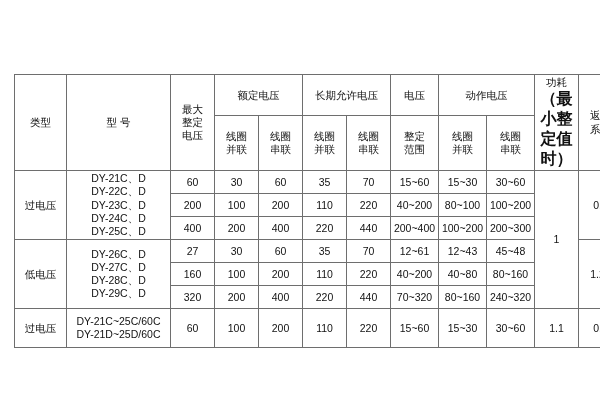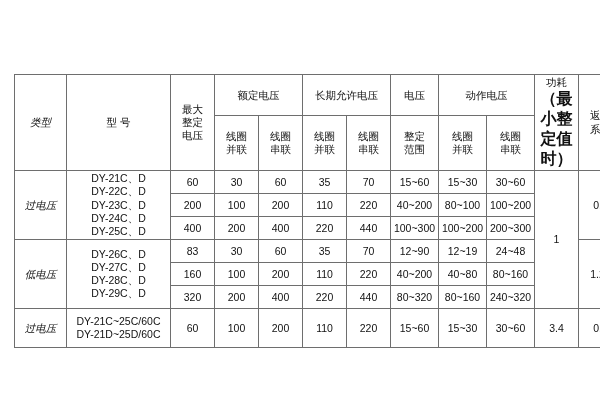--- a/index.html
+++ b/index.html
@@ -37,21 +37,20 @@
     color: #111;
   }
   .hdr {
     font-size: 11px;
   }
   .hdr-tall {
     height: 22px;
   }
   .type-cell {
     font-size: 11.5px;
-    font-style: italic;
   }
   .model-cell {
     text-align: left;
     padding-left: 8px;
     font-size: 10.5px;
     line-height: 1.35;
     white-space: pre-line;
   }
   .num {
     font-size: 11px;
@@ -148,72 +147,72 @@
         <td class="num">40~200</td>
         <td class="num">80~100</td>
         <td class="num">100~200</td>
       </tr>
       <tr>
         <td class="num" style="height:20px">400</td>
         <td class="num">200</td>
         <td class="num">400</td>
         <td class="num">220</td>
         <td class="num">440</td>
-        <td class="num small">100~300</td>
+        <td class="num small">200~400</td>
         <td class="num small">100~200</td>
         <td class="num small">200~300</td>
       </tr>
 
       <tr>
         <td rowspan="3" class="type-cell">低电压</td>
         <td rowspan="3" class="model-cell">DY-26C、D
 DY-27C、D
 DY-28C、D
 DY-29C、D</td>
-        <td class="num" style="height:20px">83</td>
+        <td class="num" style="height:20px">27</td>
         <td class="num">30</td>
         <td class="num">60</td>
         <td class="num">35</td>
         <td class="num">70</td>
-        <td class="num">12~90</td>
-        <td class="num">12~19</td>
-        <td class="num">24~48</td>
+        <td class="num">12~61</td>
+        <td class="num">12~43</td>
+        <td class="num">45~48</td>
         <td rowspan="3" class="num">1.25</td>
       </tr>
       <tr>
         <td class="num" style="height:20px">160</td>
         <td class="num">100</td>
         <td class="num">200</td>
         <td class="num">110</td>
         <td class="num">220</td>
         <td class="num">40~200</td>
         <td class="num">40~80</td>
         <td class="num">80~160</td>
       </tr>
       <tr>
         <td class="num" style="height:20px">320</td>
         <td class="num">200</td>
         <td class="num">400</td>
         <td class="num">220</td>
         <td class="num">440</td>
-        <td class="num">80~320</td>
+        <td class="num">70~320</td>
         <td class="num">80~160</td>
         <td class="num small">240~320</td>
       </tr>
 
       <tr>
         <td class="type-cell" style="height:36px">过电压</td>
         <td class="model-cell">DY-21C~25C/60C
 DY-21D~25D/60C</td>
         <td class="num">60</td>
         <td class="num">100</td>
         <td class="num">200</td>
         <td class="num">110</td>
         <td class="num">220</td>
         <td class="num">15~60</td>
         <td class="num">15~30</td>
         <td class="num">30~60</td>
-        <td class="num">3.4</td>
+        <td class="num">1.1</td>
         <td class="num">0.8</td>
       </tr>
     </tbody>
   </table>
 </div>
 
 </body></html>

